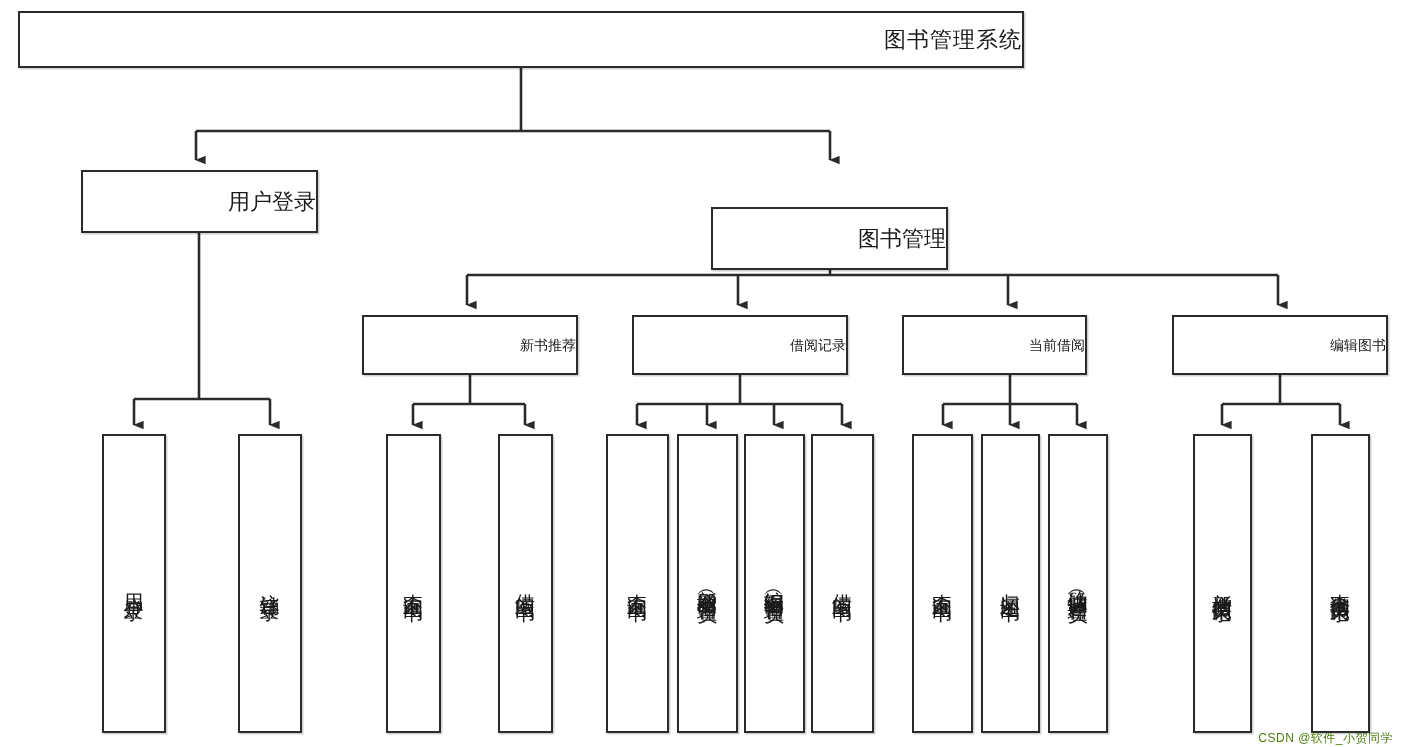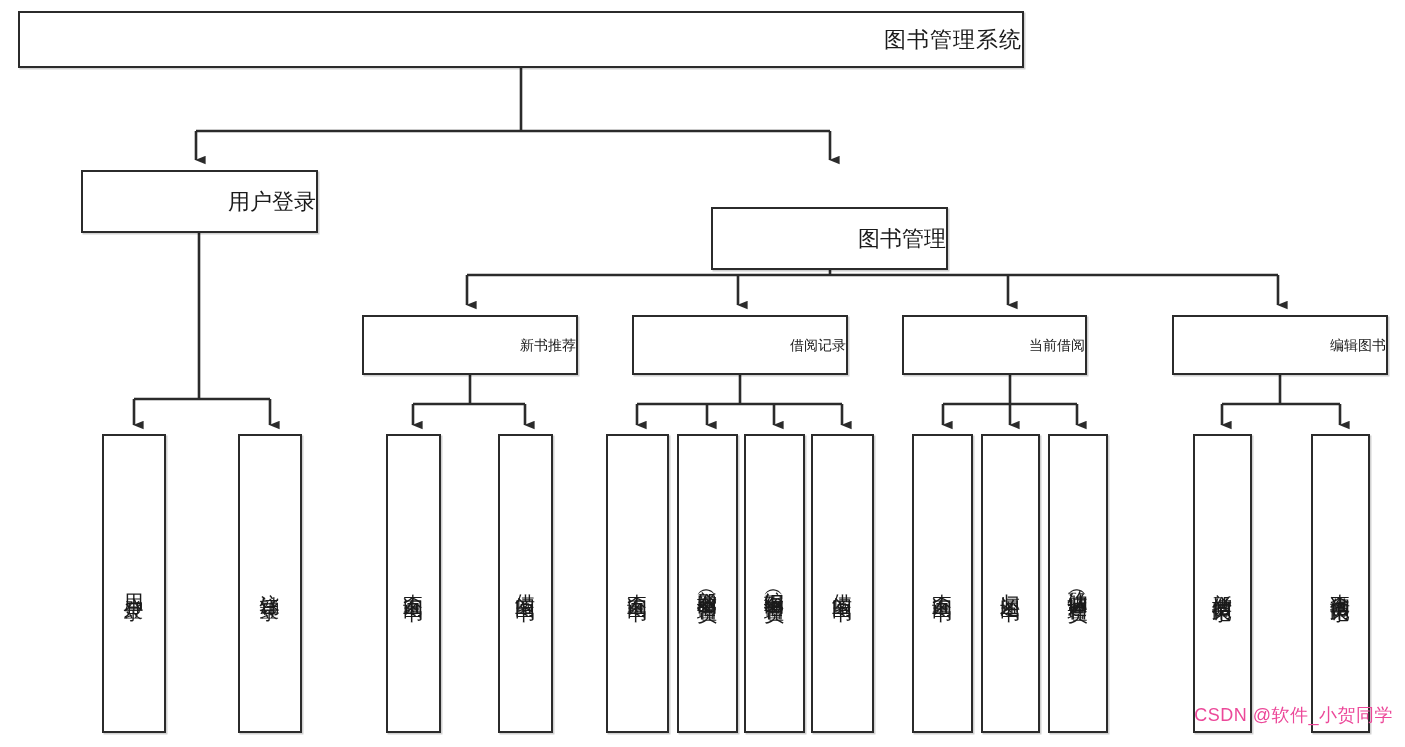--- a/index.html
+++ b/index.html
@@ -45,23 +45,23 @@
     letter-spacing:3px;
     line-height:1;
     white-space:nowrap;
     transform:rotate(0deg);
   }
   .node.leaf.tall .lbl{letter-spacing:2px;}
 
   #watermark{
     position:absolute;
     right:12px;
-    bottom:20px;
-    font-size:18px;
-    color:#ec4899;
+    bottom:0;
+    font-size:12px;
+    color:#4d7c0f;
     letter-spacing:0.5px;
     white-space:nowrap;
     pointer-events:none;
   }
 </style>
 </head>
 <body>
 
 <div id="stage">
 

